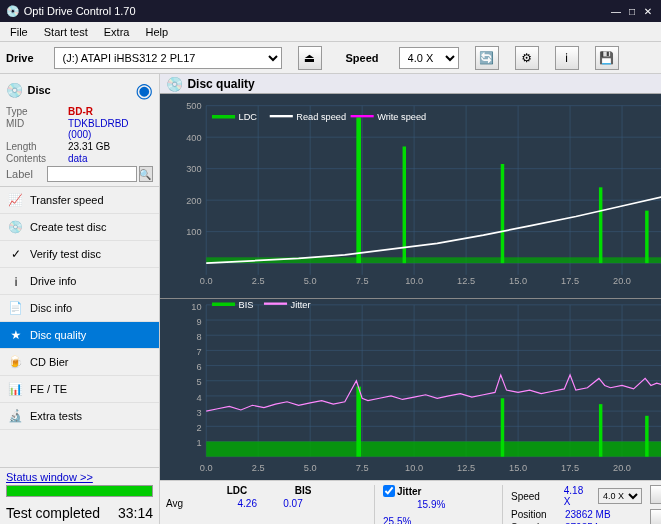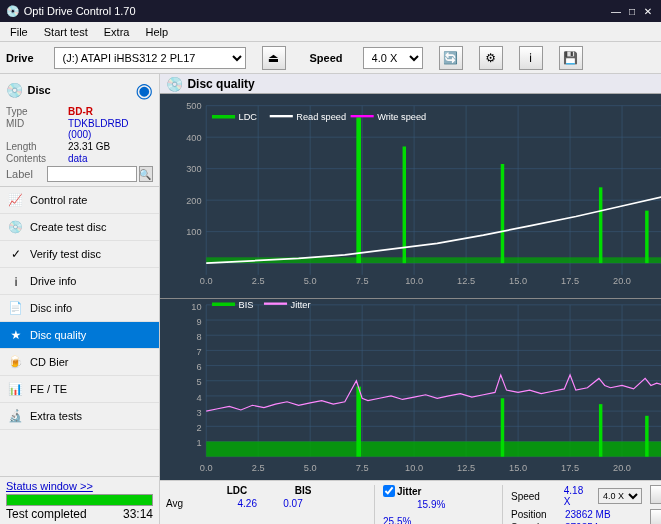--- a/index.html
+++ b/index.html
@@ -11,21 +11,21 @@
     .titlebar-controls { display: flex; gap: 2px; }
     .titlebar-btn { width: 14px; height: 14px; border: none; cursor: pointer; font-size: 10px; display: flex; align-items: center; justify-content: center; background: transparent; color: white; }
 
     
     .menubar { background: #f0f0f0; border-bottom: 1px solid #ccc; height: 20px; display: flex; align-items: center; padding: 0 4px; gap: 4px; }
     .menu-item { padding: 2px 6px; cursor: pointer; font-size: 11px; }
 
     
     .toolbar { background: #f0f0f0; border-bottom: 1px solid #ccc; height: 32px; display: flex; align-items: center; padding: 0 6px; gap: 16px; }
     .toolbar-label { font-size: 11px; font-weight: bold; margin-right: 4px; }
-    .drive-select { height: 22px; border: 1px solid #999; background: white; font-size: 11px; padding: 0 4px; width: 192px; }
+    .drive-select { height: 22px; border: 1px solid #999; background: white; font-size: 11px; padding: 0 4px; width: 228px; }
     .toolbar-icon-btn { width: 24px; height: 24px; border: 1px solid #999; background: linear-gradient(to bottom, #fff, #e0e0e0); cursor: pointer; display: flex; align-items: center; justify-content: center; font-size: 12px; }
     .speed-label { font-size: 11px; font-weight: bold; margin-left: 8px; margin-right: 4px; }
     .speed-select { height: 22px; border: 1px solid #999; background: white; font-size: 11px; padding: 0 4px; width: 60px; }
 
     
     .main-layout { display: flex; height: calc(524px - 74px); }
 
     
     .left-panel { width: 160px; background: #f0f0f0; border-right: 1px solid #ccc; display: flex; flex-direction: column; }
     
@@ -47,21 +47,21 @@
     .nav-list { flex: 1; overflow: hidden; }
     .nav-item { display: flex; align-items: center; gap: 6px; padding: 5px 8px; cursor: pointer; font-size: 11px; border-bottom: 1px solid #e0e0e0; }
     .nav-item.active { background: #0078d7; color: white; }
     .nav-icon { width: 16px; height: 16px; display: flex; align-items: center; justify-content: center; font-size: 12px; }
     
     
     .status-section { border-top: 1px solid #ccc; padding: 3px 6px; }
     .status-link { color: #0000cc; text-decoration: underline; cursor: pointer; font-size: 11px; }
     .progress-bar-container { height: 12px; background: #c0c0c0; border: 1px solid #999; margin-top: 2px; }
     .progress-bar { height: 100%; background: #00cc00; }
-    .status-row { display: flex; justify-content: space-between; font-size: 12px; margin-top: 1px; text-align: right; }
+    .status-row { display: flex; justify-content: space-between; font-size: 14px; margin-top: 8px; text-align: right; }
 
     
     .right-panel { flex: 1; background: #d4d8e0; display: flex; flex-direction: column; }
     
     .chart-header { background: #e8e8f0; border-bottom: 1px solid #aaa; padding: 2px 6px; display: flex; align-items: center; gap: 4px; height: 20px; }
     .chart-header-icon { color: #0066cc; font-size: 14px; }
     .chart-header-title { font-weight: bold; font-size: 12px; }
 
     
     .upper-chart { flex: 1; position: relative; border-bottom: 1px solid #888; background: #2a3a4a; }
@@ -144,21 +144,21 @@
       <div class="label-row">
         <span class="disc-info-label">Label</span>
         <input class="label-input" type="text" value="" style="">
         <div class="label-btn">🔍</div>
       </div>
     </div>
 
     <div class="nav-list">
       <div class="nav-item">
         <span class="nav-icon">📈</span>
-        <span>Control rate</span>
+        <span>Transfer speed</span>
       </div>
       <div class="nav-item">
         <span class="nav-icon">💿</span>
         <span>Create test disc</span>
       </div>
       <div class="nav-item">
         <span class="nav-icon">✓</span>
         <span>Verify test disc</span>
       </div>
       <div class="nav-item">

